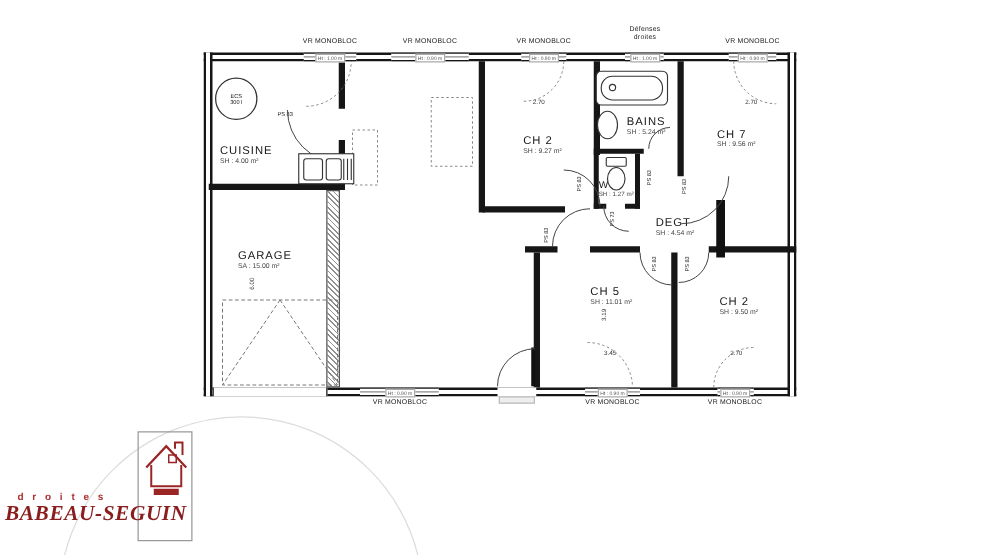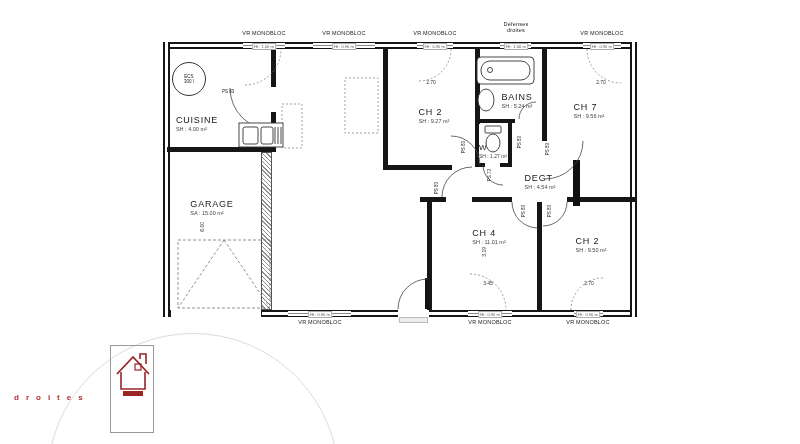--- a/index.html
+++ b/index.html
@@ -46,20 +46,21 @@
   <div class="logo-circle"></div>
   <div class="logo-rect"></div>
   <svg class="abs" style="left:114px;top:351px" width="38" height="48" viewBox="0 0 38 48">
     <path d="M26,8 v-5 h6 v10" fill="none" stroke="#9b2424" stroke-width="1.6"></path>
     <path d="M3,23 L19,6 L35,23" fill="none" stroke="#9b2424" stroke-width="1.8"></path>
     <path d="M7,21 v17 h24 v-17" fill="none" stroke="#9b2424" stroke-width="1.6"></path>
     <rect x="21" y="13" width="6" height="6" fill="none" stroke="#9b2424" stroke-width="1.2"></rect>
     <rect x="9" y="40" width="20" height="5" fill="#9b2424"></rect>
   </svg>
   <div class="logo-maisons">droites</div>
+  <div class="logo-brand">BABEAU-SEGUIN</div>
 
   <div class="owall-h" style="left:163px;top:42px;width:474px"></div>
   <div class="owall-h" style="left:163px;top:310px;width:474px"></div>
   <div class="owall-v" style="left:163px;top:42px;height:275px"></div>
   <div class="owall-v" style="left:630px;top:42px;height:275px"></div>
 
   <div class="wall" style="left:271px;top:49px;width:5px;height:38px"></div>
   <div class="wall" style="left:271px;top:112px;width:5px;height:40px"></div>
   <div class="wall" style="left:167px;top:147px;width:107px;height:5px"></div>
   <div class="hatch" style="left:261px;top:152px;width:11px;height:158px"></div>
@@ -179,21 +180,21 @@
   </div>
   <div class="room" style="left:540px;top:173px">
     <div class="rn">DEGT</div>
     <div class="ra">SH : 4.54 m²</div>
   </div>
   <div class="room" style="left:589px;top:102px">
     <div class="rn">CH 7</div>
     <div class="ra">SH : 9.56 m²</div>
   </div>
   <div class="room" style="left:489px;top:228px">
-    <div class="rn">CH 4</div>
+    <div class="rn">CH 5</div>
     <div class="ra">SH : 11.01 m²</div>
   </div>
   <div class="room" style="left:591px;top:236px">
     <div class="rn">CH 2</div>
     <div class="ra">SH : 9.50 m²</div>
   </div>
 
   <div class="dim" style="left:431px;top:79px">2.70</div>
   <div class="dim" style="left:601px;top:79px">2.70</div>
   <div class="dim" style="left:488px;top:280px">3.45</div>

